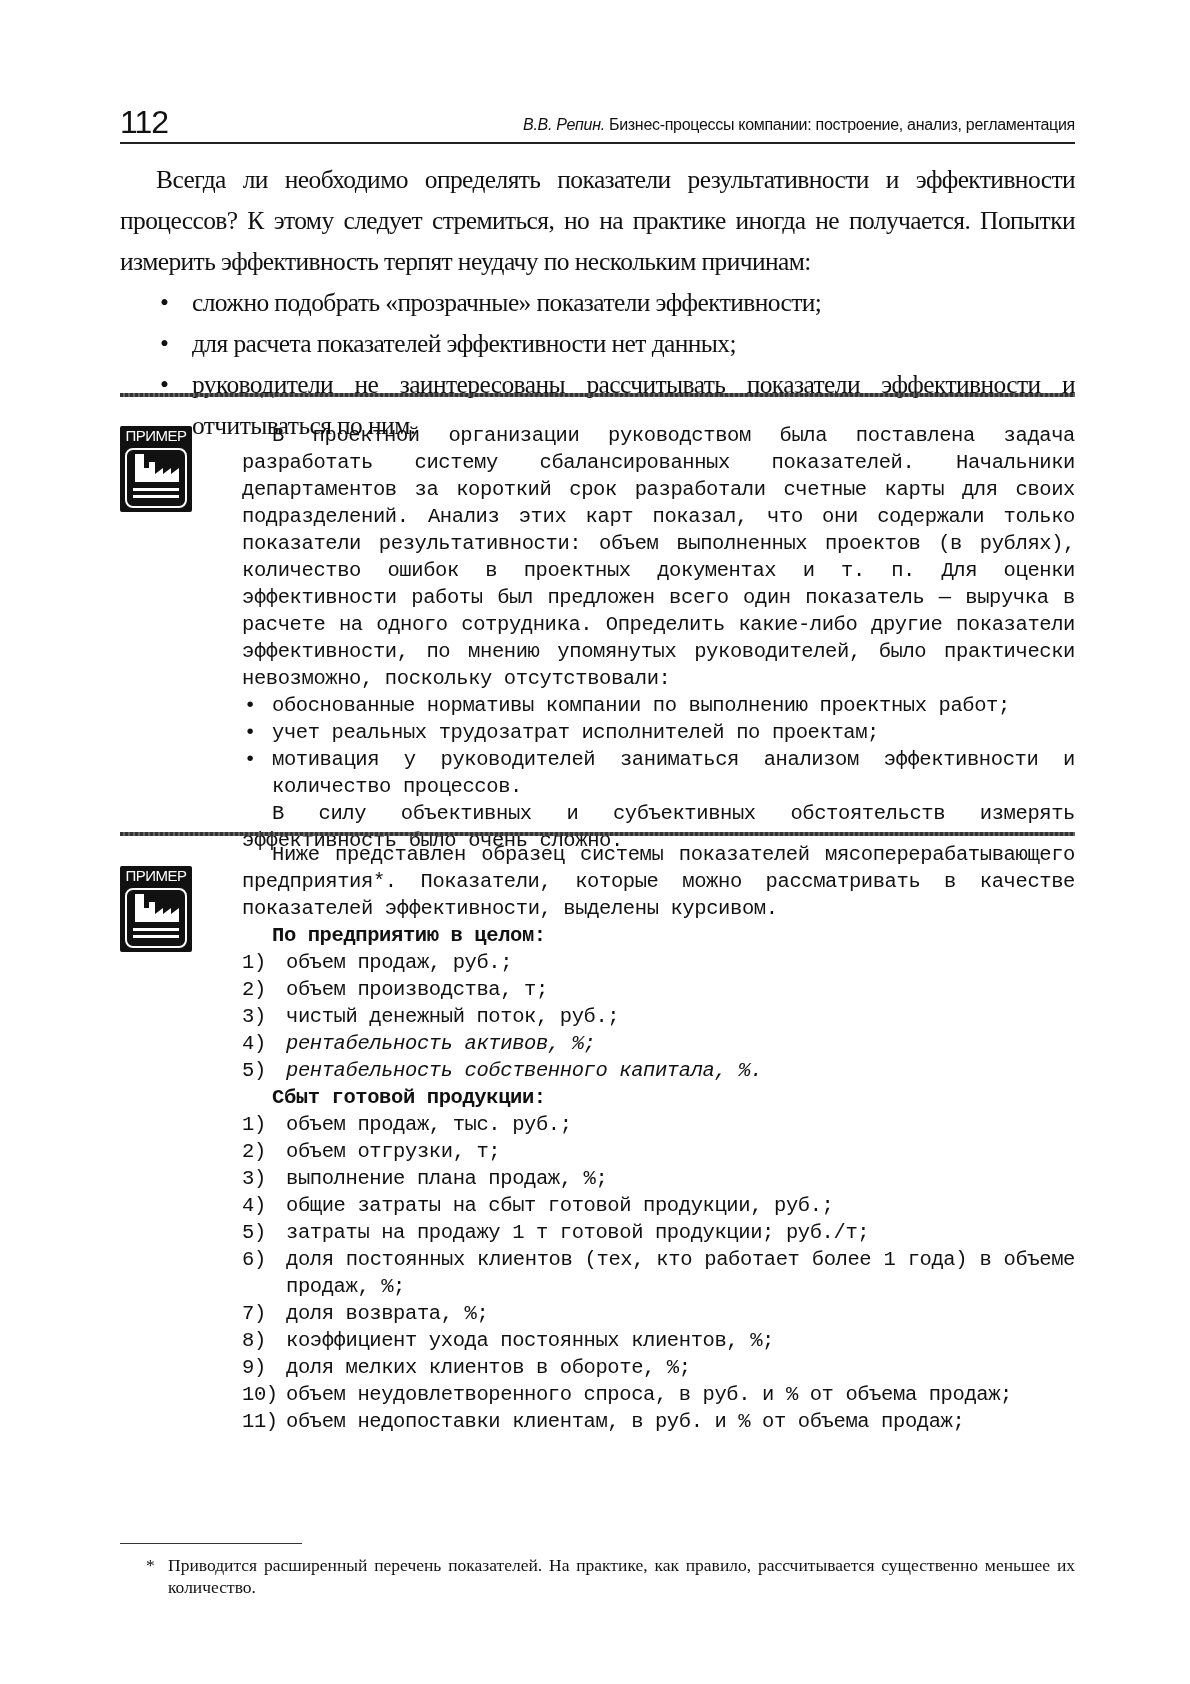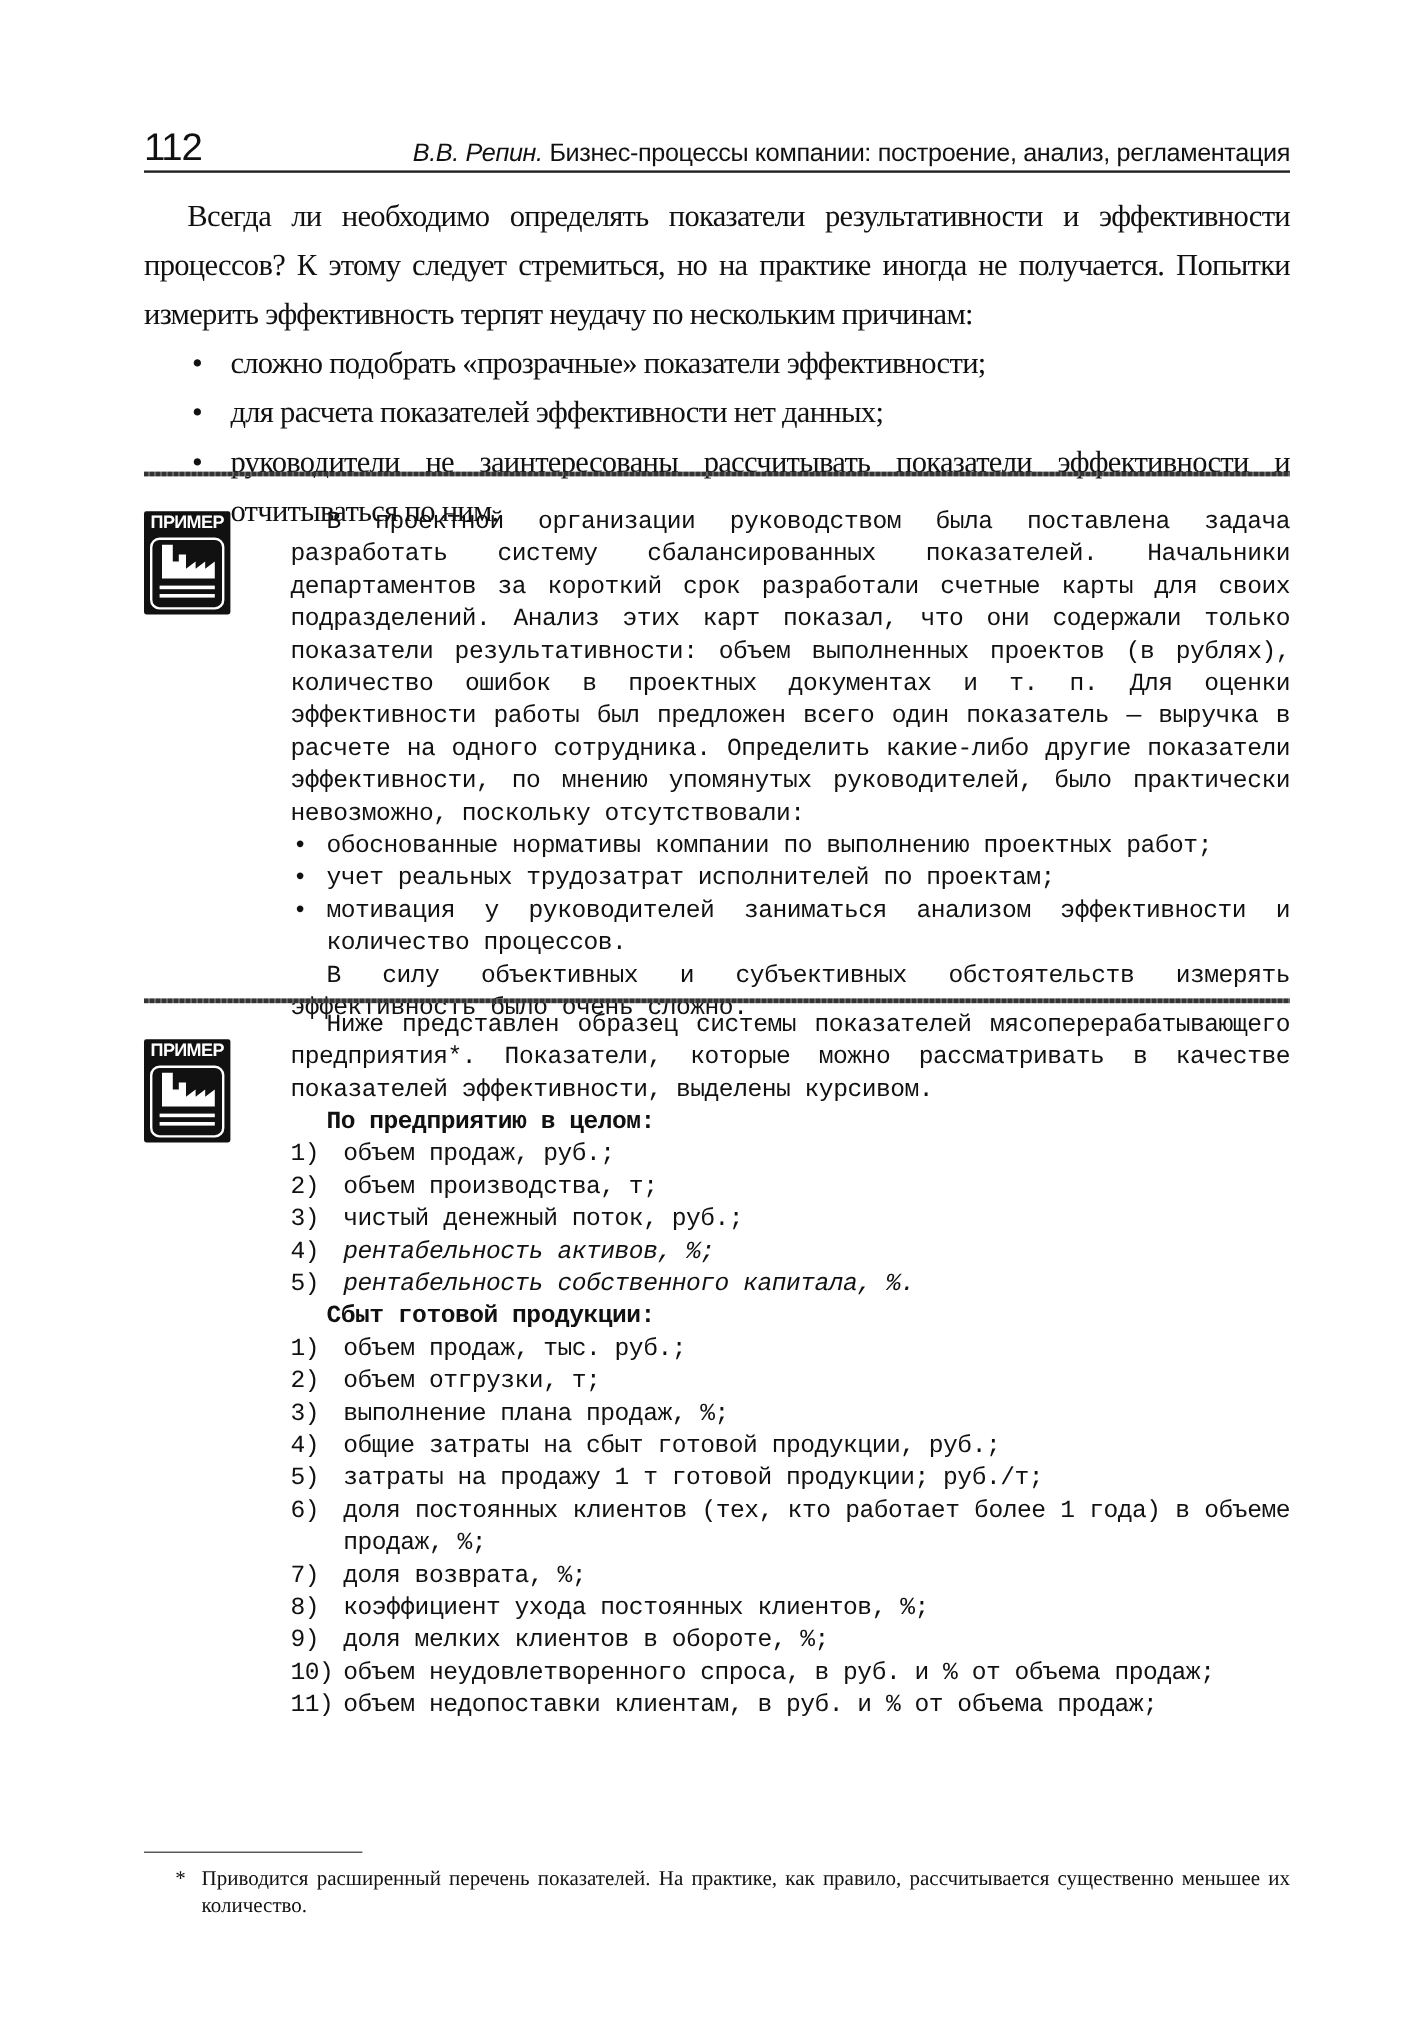--- a/index.html
+++ b/index.html
@@ -2,35 +2,35 @@
 <html><head>
 <meta charset="utf-8">
 <style>
   html, body { margin: 0; padding: 0; background: #ffffff; }
   body { width: 1190px; height: 1684px; position: relative; overflow: hidden; color: #111; }
   .page { position: absolute; left: 0; top: 12px; width: 1190px; height: 1684px; }
 
   
   .header { position: absolute; left: 120px; top: 94px; width: 955px; height: 36px; border-bottom: 2px solid #222; }
   .page-num { position: absolute; left: 0; top: -2px; font-family: "Liberation Sans", sans-serif; font-size: 32px; letter-spacing: -1px; }
-  .running-head { position: absolute; right: 0; top: 10px; font-family: "Liberation Sans", sans-serif; font-size: 21px; letter-spacing: -0.3px; }
+  .running-head { position: absolute; right: 0; top: 10px; font-family: "Liberation Sans", sans-serif; font-size: 16px; letter-spacing: -0.3px; }
   .running-head .author { font-style: italic; }
 
   
   .intro { position: absolute; left: 120px; top: 147px; width: 955px; font-family: "Liberation Serif", serif; font-size: 25.5px; line-height: 41px; text-align: justify; letter-spacing: -0.6px; }
   .intro p { margin: 0; text-indent: 36px; }
   .intro ul { margin: 0; padding: 0; list-style: none; }
   .intro li { position: relative; padding-left: 72px; }
   .intro li .bullet { position: absolute; left: 40px; top: 0; }
 
   .rule { position: absolute; left: 120px; width: 955px; height: 4px; background: repeating-linear-gradient(90deg, #333 0 3px, #666 3px 5px); }
 
   
   .example-icon { position: absolute; width: 72px; height: 86px; background: #111; border-radius: 2px; }
-  .example-icon .label { position: absolute; left: 0; top: 1px; width: 72px; text-align: center; color: #fff; font-family: "Liberation Sans", sans-serif; font-weight: bold; font-size: 15px; letter-spacing: -0.5px; }
+  .example-icon .label { position: absolute; left: 0; top: 1px; width: 72px; text-align: center; color: #fff; font-family: "Liberation Sans", sans-serif; font-weight: normal; font-size: 15px; letter-spacing: -0.5px; }
   .example-icon .frame { position: absolute; left: 5px; top: 22px; width: 58px; height: 56px; border: 2px solid #fff; border-radius: 8px; }
 
   .example-text { position: absolute; left: 242px; width: 833px; font-family: Liberation Mono, monospace; font-size: 20.5px; line-height: 27px; text-align: justify; letter-spacing: -0.4px; }
   .example-text p { margin: 0; text-indent: 30px; }
   .example-text ul { margin: 0; padding: 0; list-style: none; }
   .example-text li { position: relative; padding-left: 30px; }
   .example-text li .bullet { position: absolute; left: 2px; top: 0; }
   .example-text .subhead { font-weight: bold; text-indent: 30px; display: block; }
   .example-text ol { margin: 0; padding: 0; list-style: none; }
   .example-text ol li { padding-left: 44px; }

